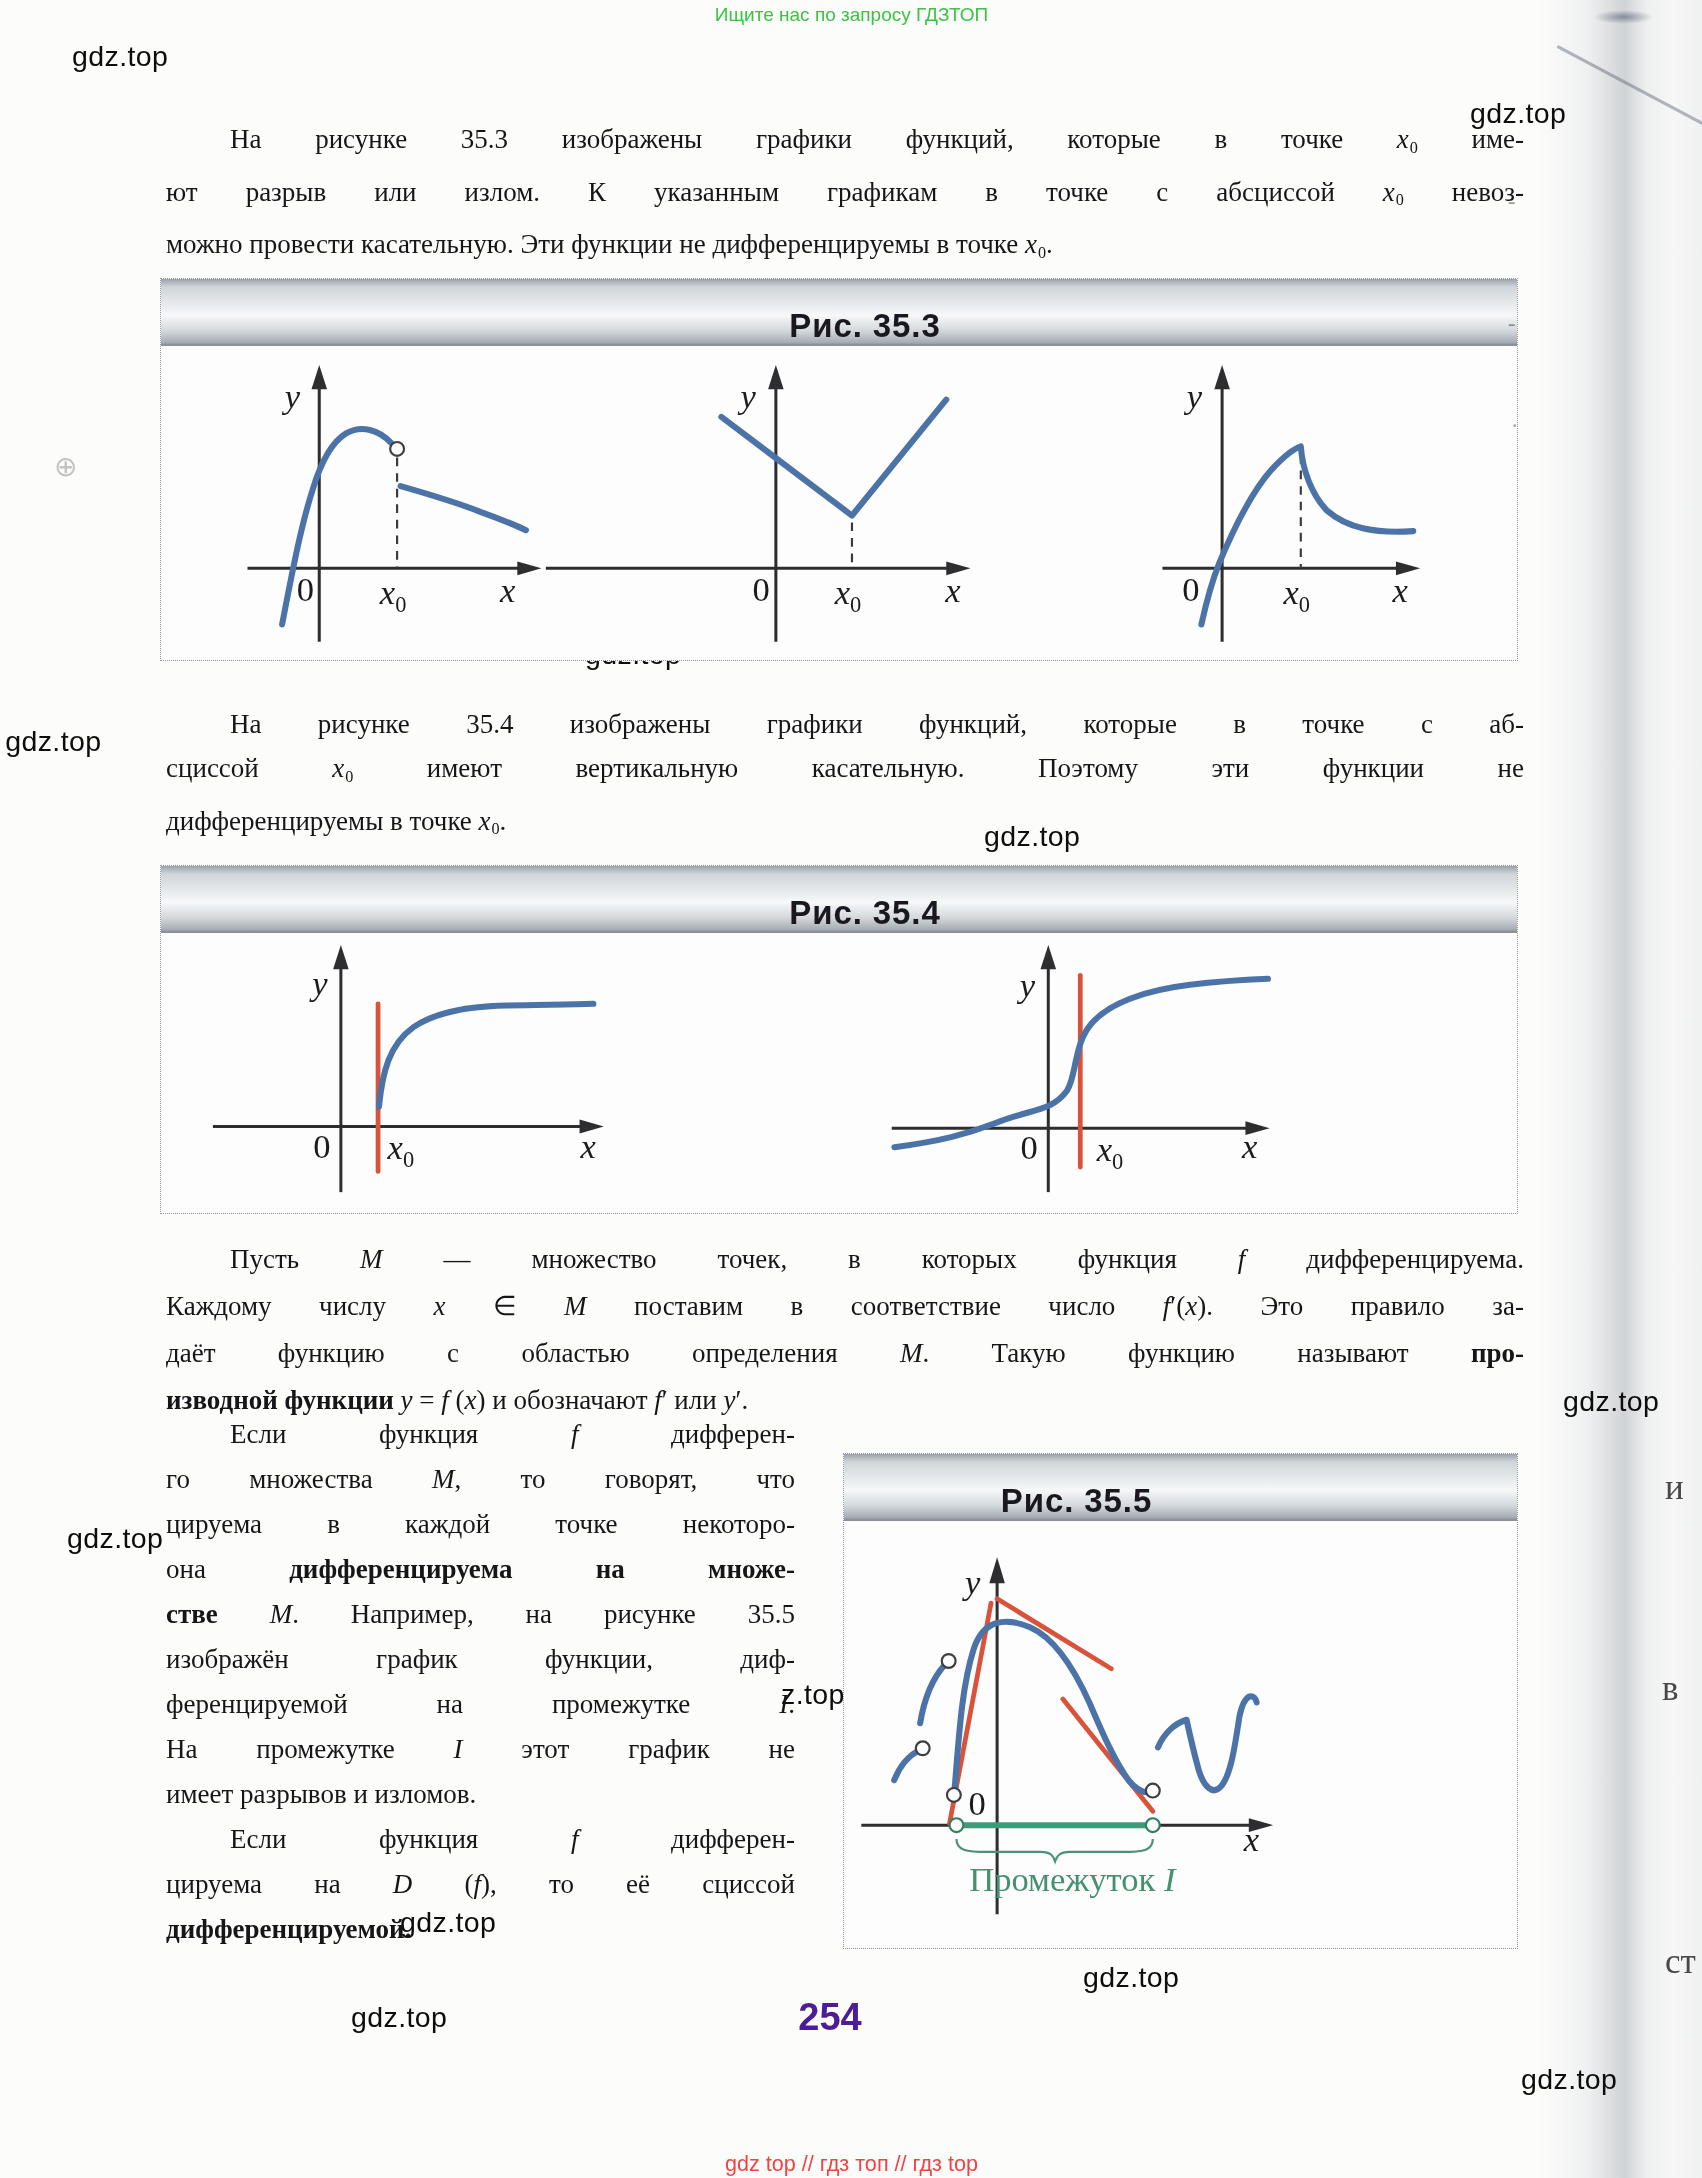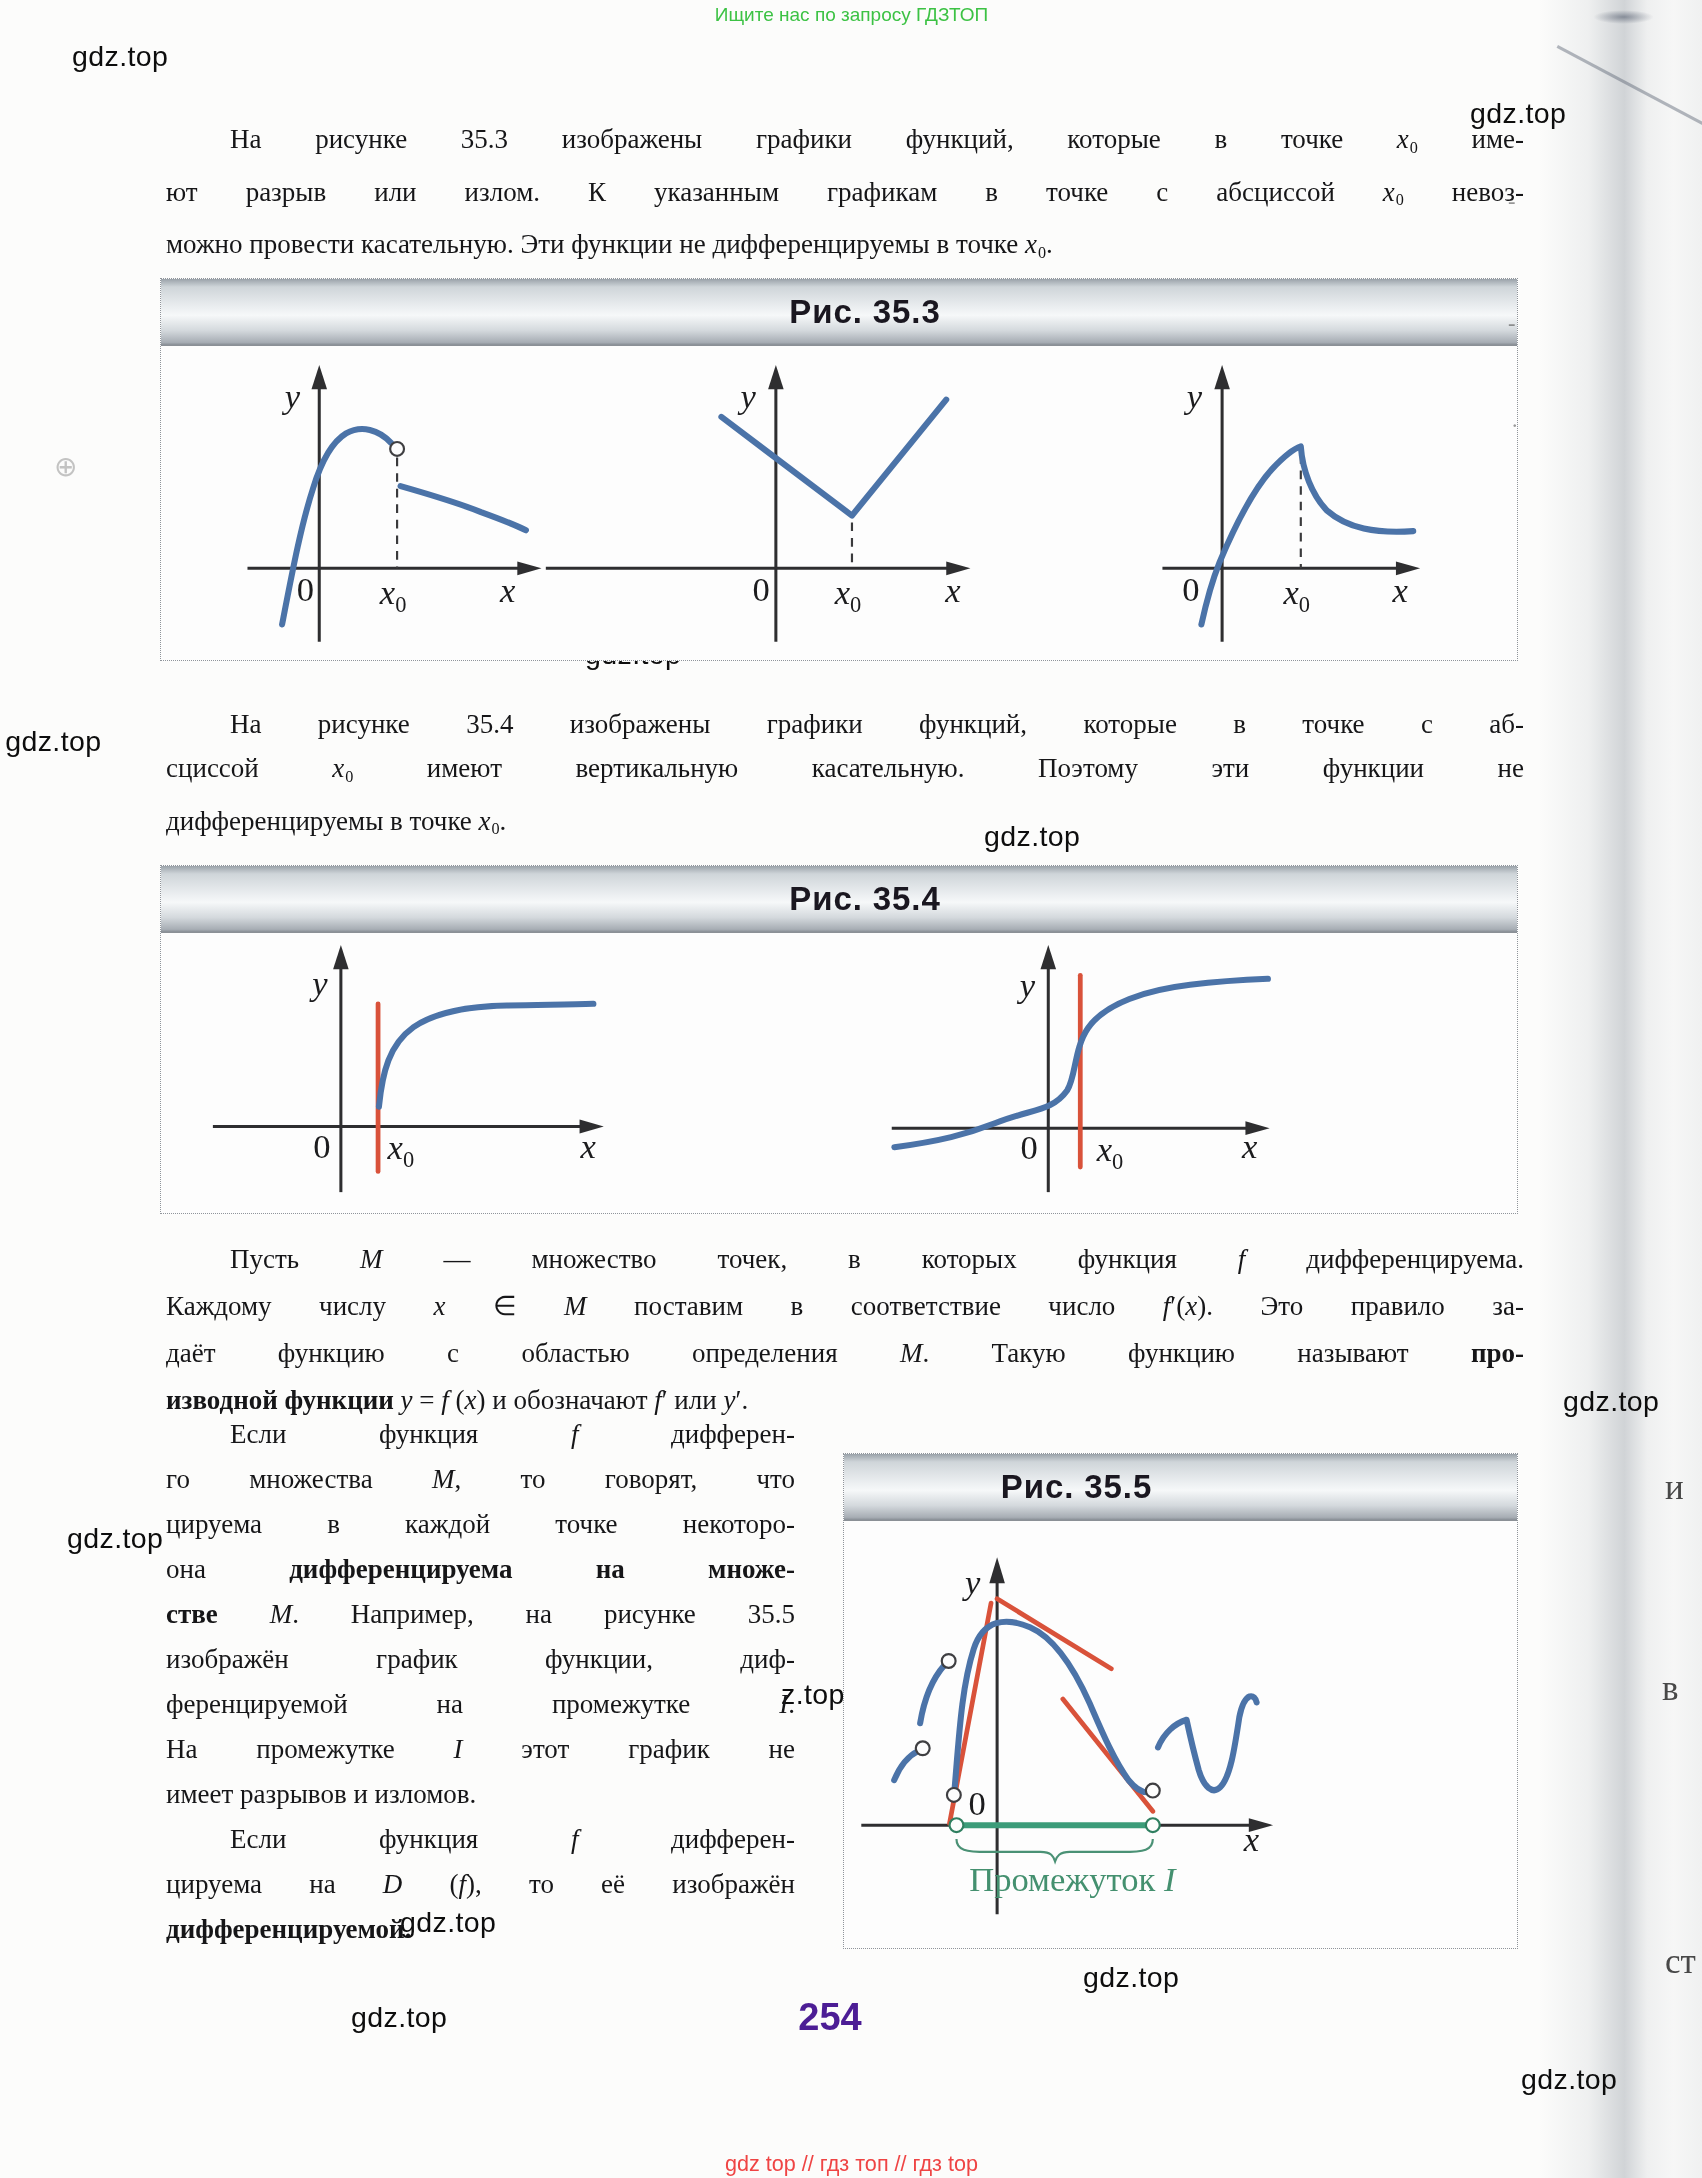--- a/index.html
+++ b/index.html
@@ -21,21 +21,21 @@
   .para{position:absolute;font-size:27px;line-height:44px;margin-left:6px;}
   .tl{text-align:justify;text-align-last:justify;}
   .tl.last{text-align-last:left;}
   .tl.ind{text-indent:64px;}
   .s-i{font-style:italic;}
   .s-b{font-weight:bold;}
   .s-sub{font-size:.6em;vertical-align:-.28em;margin-left:0.9px;}
   .figbox{position:absolute;border:1.7px dotted #8f949a;background:#fdfdfd;}
   .fighead{position:relative;height:66px;border-bottom:1.7px solid #8b9096;
            background:linear-gradient(180deg,#9aa2a9 0%,#cfd5d9 12%,#edf0f2 45%,#f6f8f9 55%,#d4d9dd 78%,#a7adb4 96%,#878d94 100%);
-           display:flex;align-items:center;justify-content:center;}
+           display:flex;align-items:flex-end;justify-content:center;}
   .figtitle{font-family:"Liberation Sans",sans-serif;font-weight:bold;font-size:33px;
             color:#1a1720;letter-spacing:0.9px;}
   .sh-r{margin-left:52px;} .sh-l{margin-left:-208px;}
   .figbox svg{display:block;}
   .ax{stroke:#2e2e30;stroke-width:3.5;fill:none;}
   .ah{fill:#2e2e30;stroke:none;}
   .bc{stroke:#4b73a8;stroke-width:7;fill:none;stroke-linecap:round;stroke-linejoin:round;}
   .rc{stroke:#d9523a;stroke-width:5.5;fill:none;stroke-linecap:round;}
   .dsh{stroke:#3a3a3c;stroke-width:2.5;fill:none;stroke-dasharray:10 8;}
   .oc{fill:#fdfdfd;stroke:#3f3f42;stroke-width:2.5;}
@@ -102,21 +102,21 @@
     <div class="tl ind"><span class="s-n">Если функция </span><span class="s-i">f</span><span class="s-n"> дифферен-</span></div>
     <div class="tl"><span class="s-n">го множества </span><span class="s-i">M</span><span class="s-n">, то говорят, что</span></div>
     <div class="tl"><span class="s-n">цируема в каждой точке некоторо-</span></div>
     <div class="tl"><span class="s-n">она </span><span class="s-b">дифференцируема на множе-</span></div>
     <div class="tl"><span class="s-b">стве </span><span class="s-i">M</span><span class="s-n">. Например, на рисунке 35.5</span></div>
     <div class="tl"><span class="s-n">изображён график функции, диф-</span></div>
     <div class="tl"><span class="s-n">ференцируемой на промежутке </span><span class="s-i">I</span><span class="s-n">.</span></div>
     <div class="tl"><span class="s-n">На промежутке </span><span class="s-i">I</span><span class="s-n"> этот график не</span></div>
     <div class="tl last"><span class="s-n">имеет разрывов и изломов.</span></div>
     <div class="tl ind"><span class="s-n">Если функция </span><span class="s-i">f</span><span class="s-n"> дифферен-</span></div>
-    <div class="tl"><span class="s-n">цируема на </span><span class="s-i">D</span><span class="s-n"> (</span><span class="s-i">f</span><span class="s-n">), то её изображён</span></div>
+    <div class="tl"><span class="s-n">цируема на </span><span class="s-i">D</span><span class="s-n"> (</span><span class="s-i">f</span><span class="s-n">), то её сциссой</span></div>
     <div class="tl last"><span class="s-b">дифференцируемой.</span></div>
   </div>
 
 <div class="figbox" style="left:160px;top:278px;width:1356px;height:381px">
   <div class="fighead">
     <span class="figtitle sh-r">Рис. 35.3</span>
   </div>
   <svg viewBox="0 0 1568 363" width="1356" height="314" preserveAspectRatio="none">
 
     <path class="ax" d="M183,44 V342"></path>

